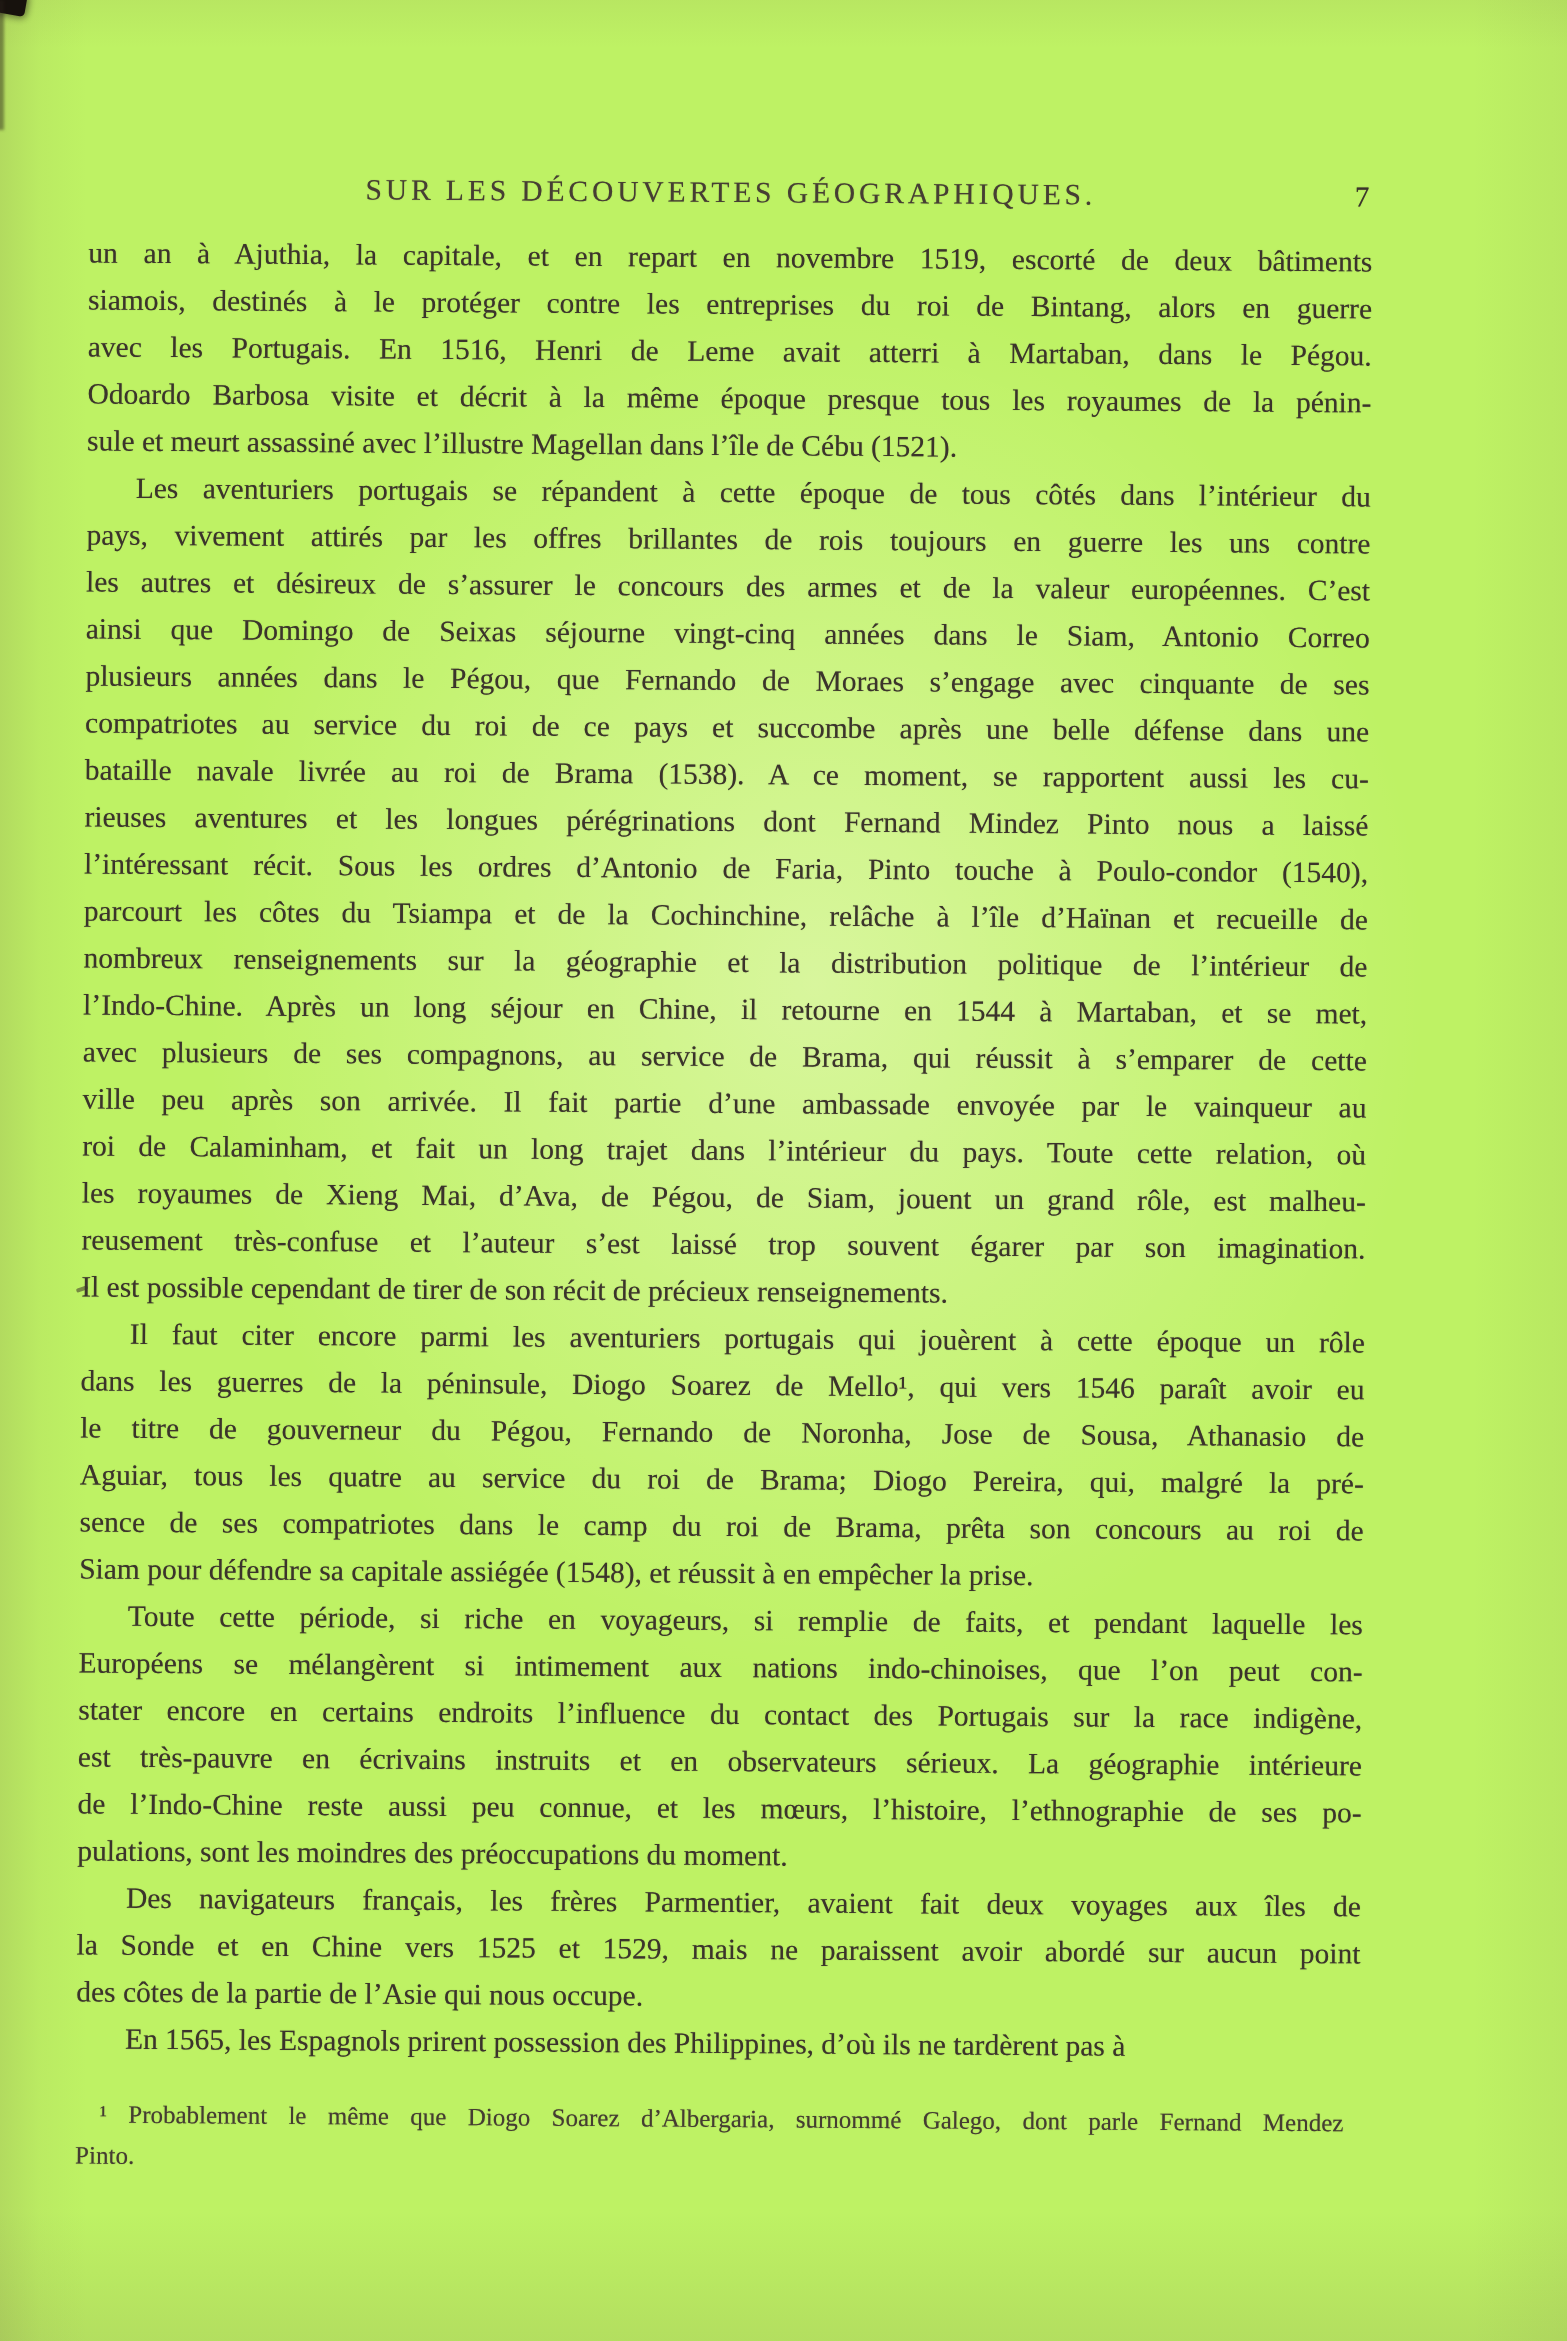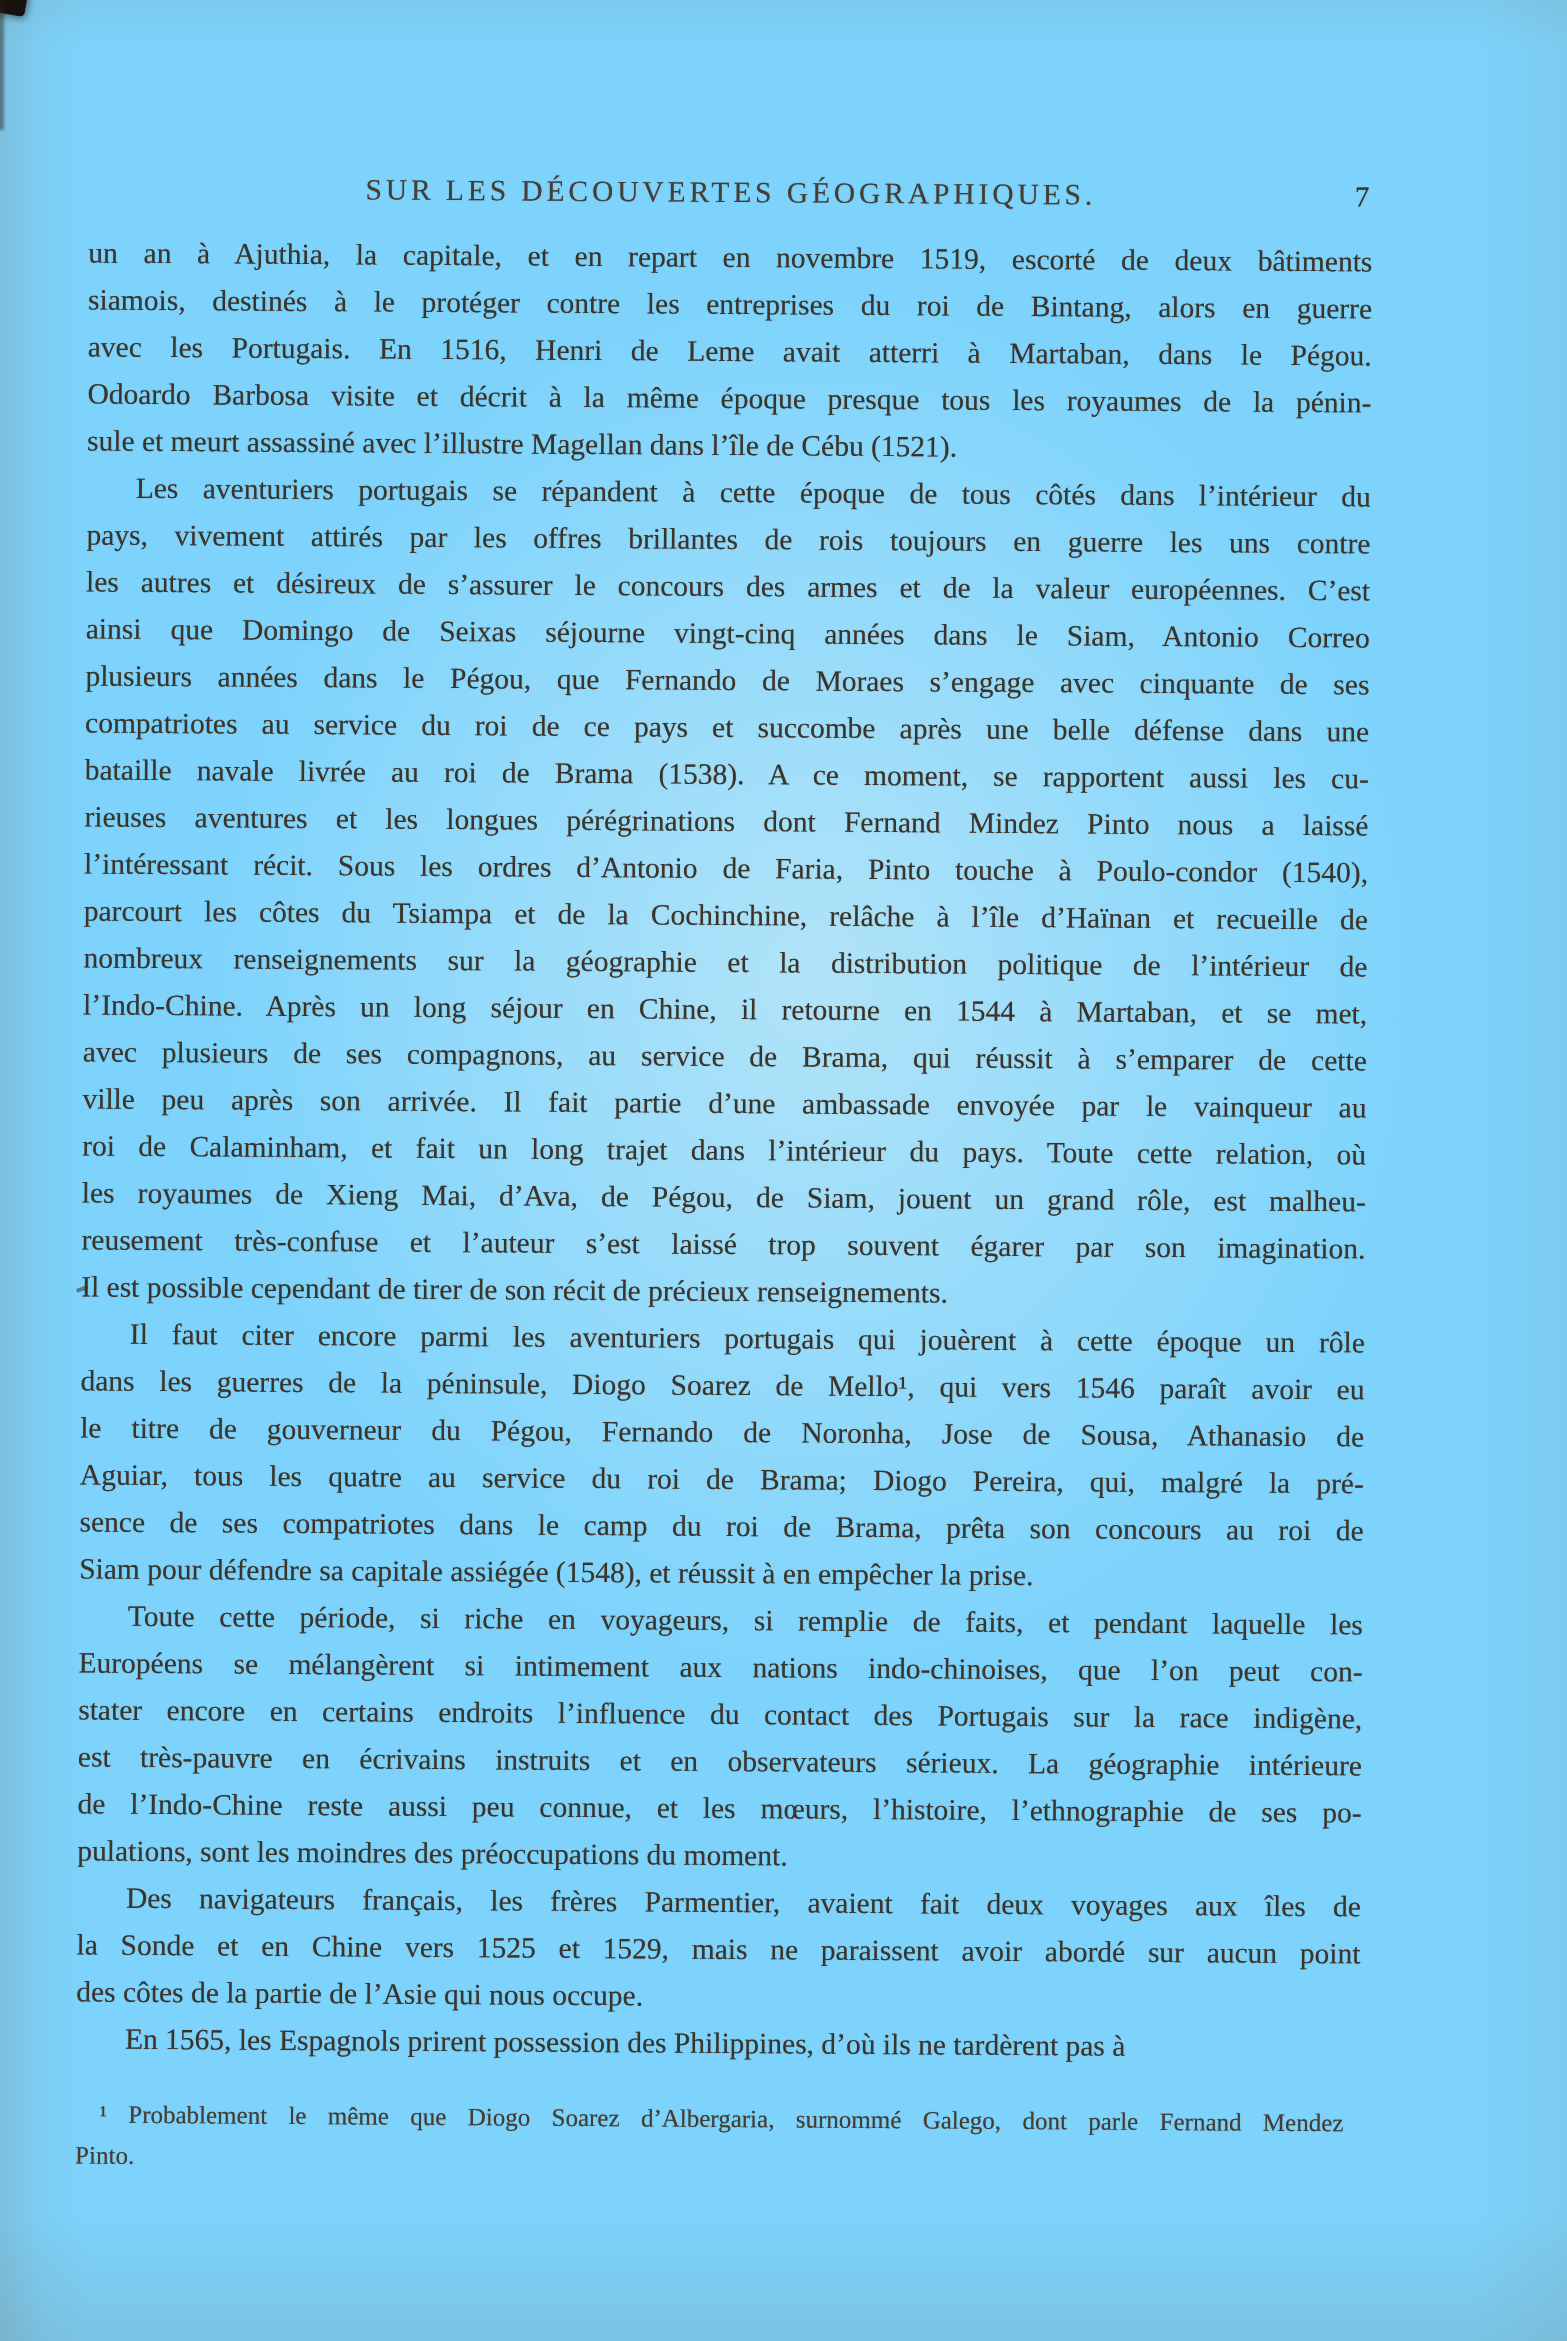--- a/index.html
+++ b/index.html
@@ -1,18 +1,18 @@
 <!DOCTYPE html>
 <html style="font-size:14px"><head>
 <meta charset="utf-8">
 <style>
   html, body { margin:0; padding:0; background:#e9dfcd; }
   .page {
     position:relative; width:1567px; height:2342px; overflow:hidden;
-    background:#7dd3fc;
+    background:#bef264;
     font-family:"Liberation Serif","DejaVu Serif",serif;
     color:#3b342b;
   }
   .vignette {
     position:absolute; inset:0; pointer-events:none;
     background:
       radial-gradient(ellipse 65% 50% at 52% 42%, rgba(255,252,242,0.40) 0%, rgba(255,252,242,0.0) 60%),
       linear-gradient(to right, rgba(115,95,70,0.16) 0px, rgba(115,95,70,0.05) 39px, rgba(115,95,70,0.0) 87px),
       linear-gradient(to bottom, rgba(115,95,70,0.08) 0px, rgba(115,95,70,0.0) 48px),
       linear-gradient(to top, rgba(105,90,65,0.13) 0px, rgba(105,90,65,0.0) 130px),

